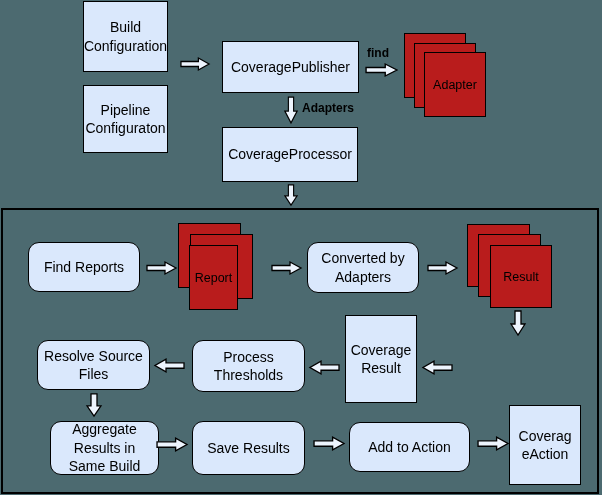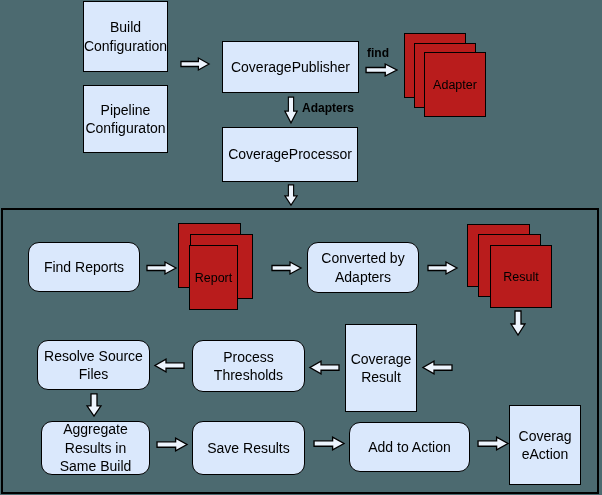--- a/index.html
+++ b/index.html
@@ -121,39 +121,39 @@
 
   <svg class="arrow" style="left:510px;top:310px;width:16px;height:26px" viewBox="0 0 16 26" preserveAspectRatio="none">
     <polygon points="5,1 11,1 11,14 15,14 8,25 1,14 5,14"></polygon>
   </svg>
 
 
   <svg class="arrow flip" style="left:422px;top:360px;width:31px;height:15px" viewBox="0 0 31 14" preserveAspectRatio="none">
     <polygon points="1,4.5 19,4.5 19,1 30,7 19,13 19,9.5 1,9.5"></polygon>
   </svg>
 
-  <div class="node" style="left:345px;top:324px;width:72px;height:88px">Coverage Result</div>
+  <div class="node" style="left:345px;top:315px;width:72px;height:88px">Coverage Result</div>
 
   <svg class="arrow flip" style="left:309px;top:360px;width:31px;height:15px" viewBox="0 0 31 14" preserveAspectRatio="none">
     <polygon points="1,4.5 19,4.5 19,1 30,7 19,13 19,9.5 1,9.5"></polygon>
   </svg>
 
   <div class="node round" style="left:192px;top:340px;width:113px;height:52px">Process Thresholds</div>
 
   <svg class="arrow flip" style="left:154px;top:358px;width:31px;height:15px" viewBox="0 0 31 14" preserveAspectRatio="none">
     <polygon points="1,4.5 19,4.5 19,1 30,7 19,13 19,9.5 1,9.5"></polygon>
   </svg>
 
   <div class="node round" style="left:37px;top:340px;width:113px;height:50px">Resolve Source Files</div>
 
   <svg class="arrow" style="left:86px;top:393px;width:16px;height:24px" viewBox="0 0 16 26" preserveAspectRatio="none">
     <polygon points="5,1 11,1 11,14 15,14 8,25 1,14 5,14"></polygon>
   </svg>
 
-  <div class="node round" style="left:41px;top:421px;width:109px;height:54px">Aggregate Results in Same Build</div>
+  <div class="node round" style="left:50px;top:421px;width:109px;height:54px">Aggregate Results in Same Build</div>
 
   <svg class="arrow" style="left:156px;top:437px;width:32px;height:15px" viewBox="0 0 31 14" preserveAspectRatio="none">
     <polygon points="1,4.5 19,4.5 19,1 30,7 19,13 19,9.5 1,9.5"></polygon>
   </svg>
 
   <div class="node round" style="left:192px;top:421px;width:113px;height:54px">Save Results</div>
 
   <svg class="arrow" style="left:313px;top:436px;width:32px;height:15px" viewBox="0 0 31 14" preserveAspectRatio="none">
     <polygon points="1,4.5 19,4.5 19,1 30,7 19,13 19,9.5 1,9.5"></polygon>
   </svg>

